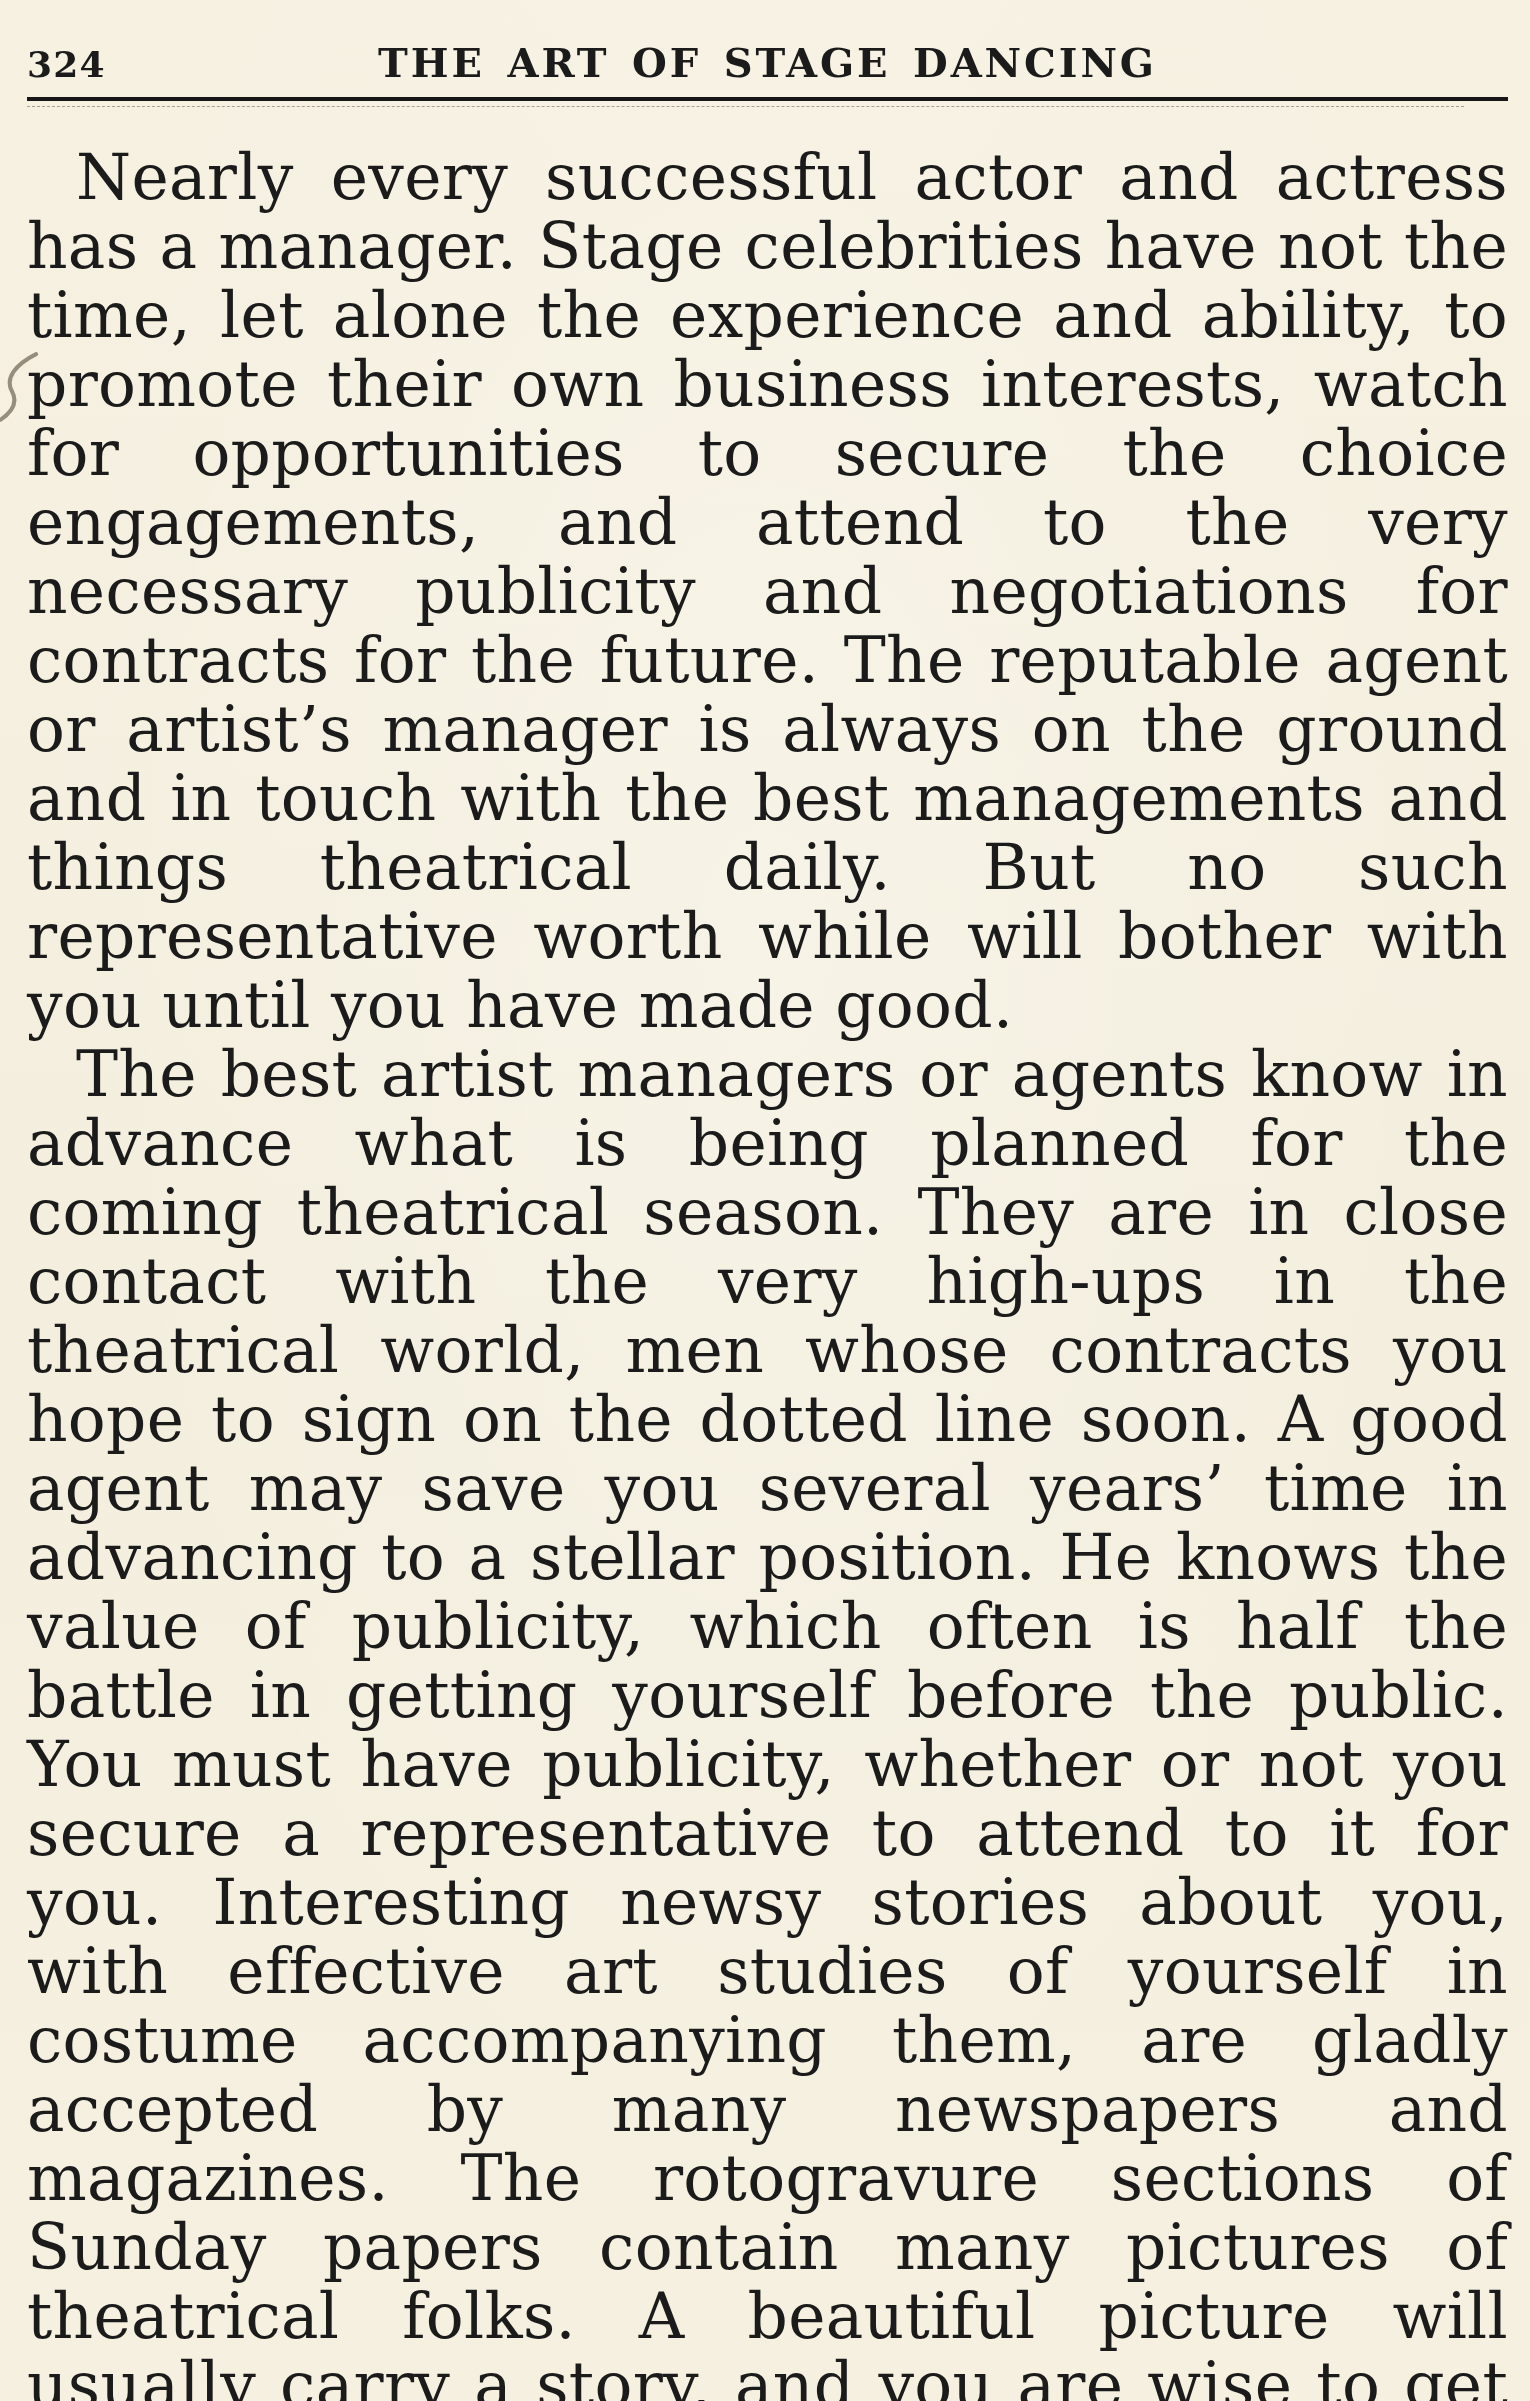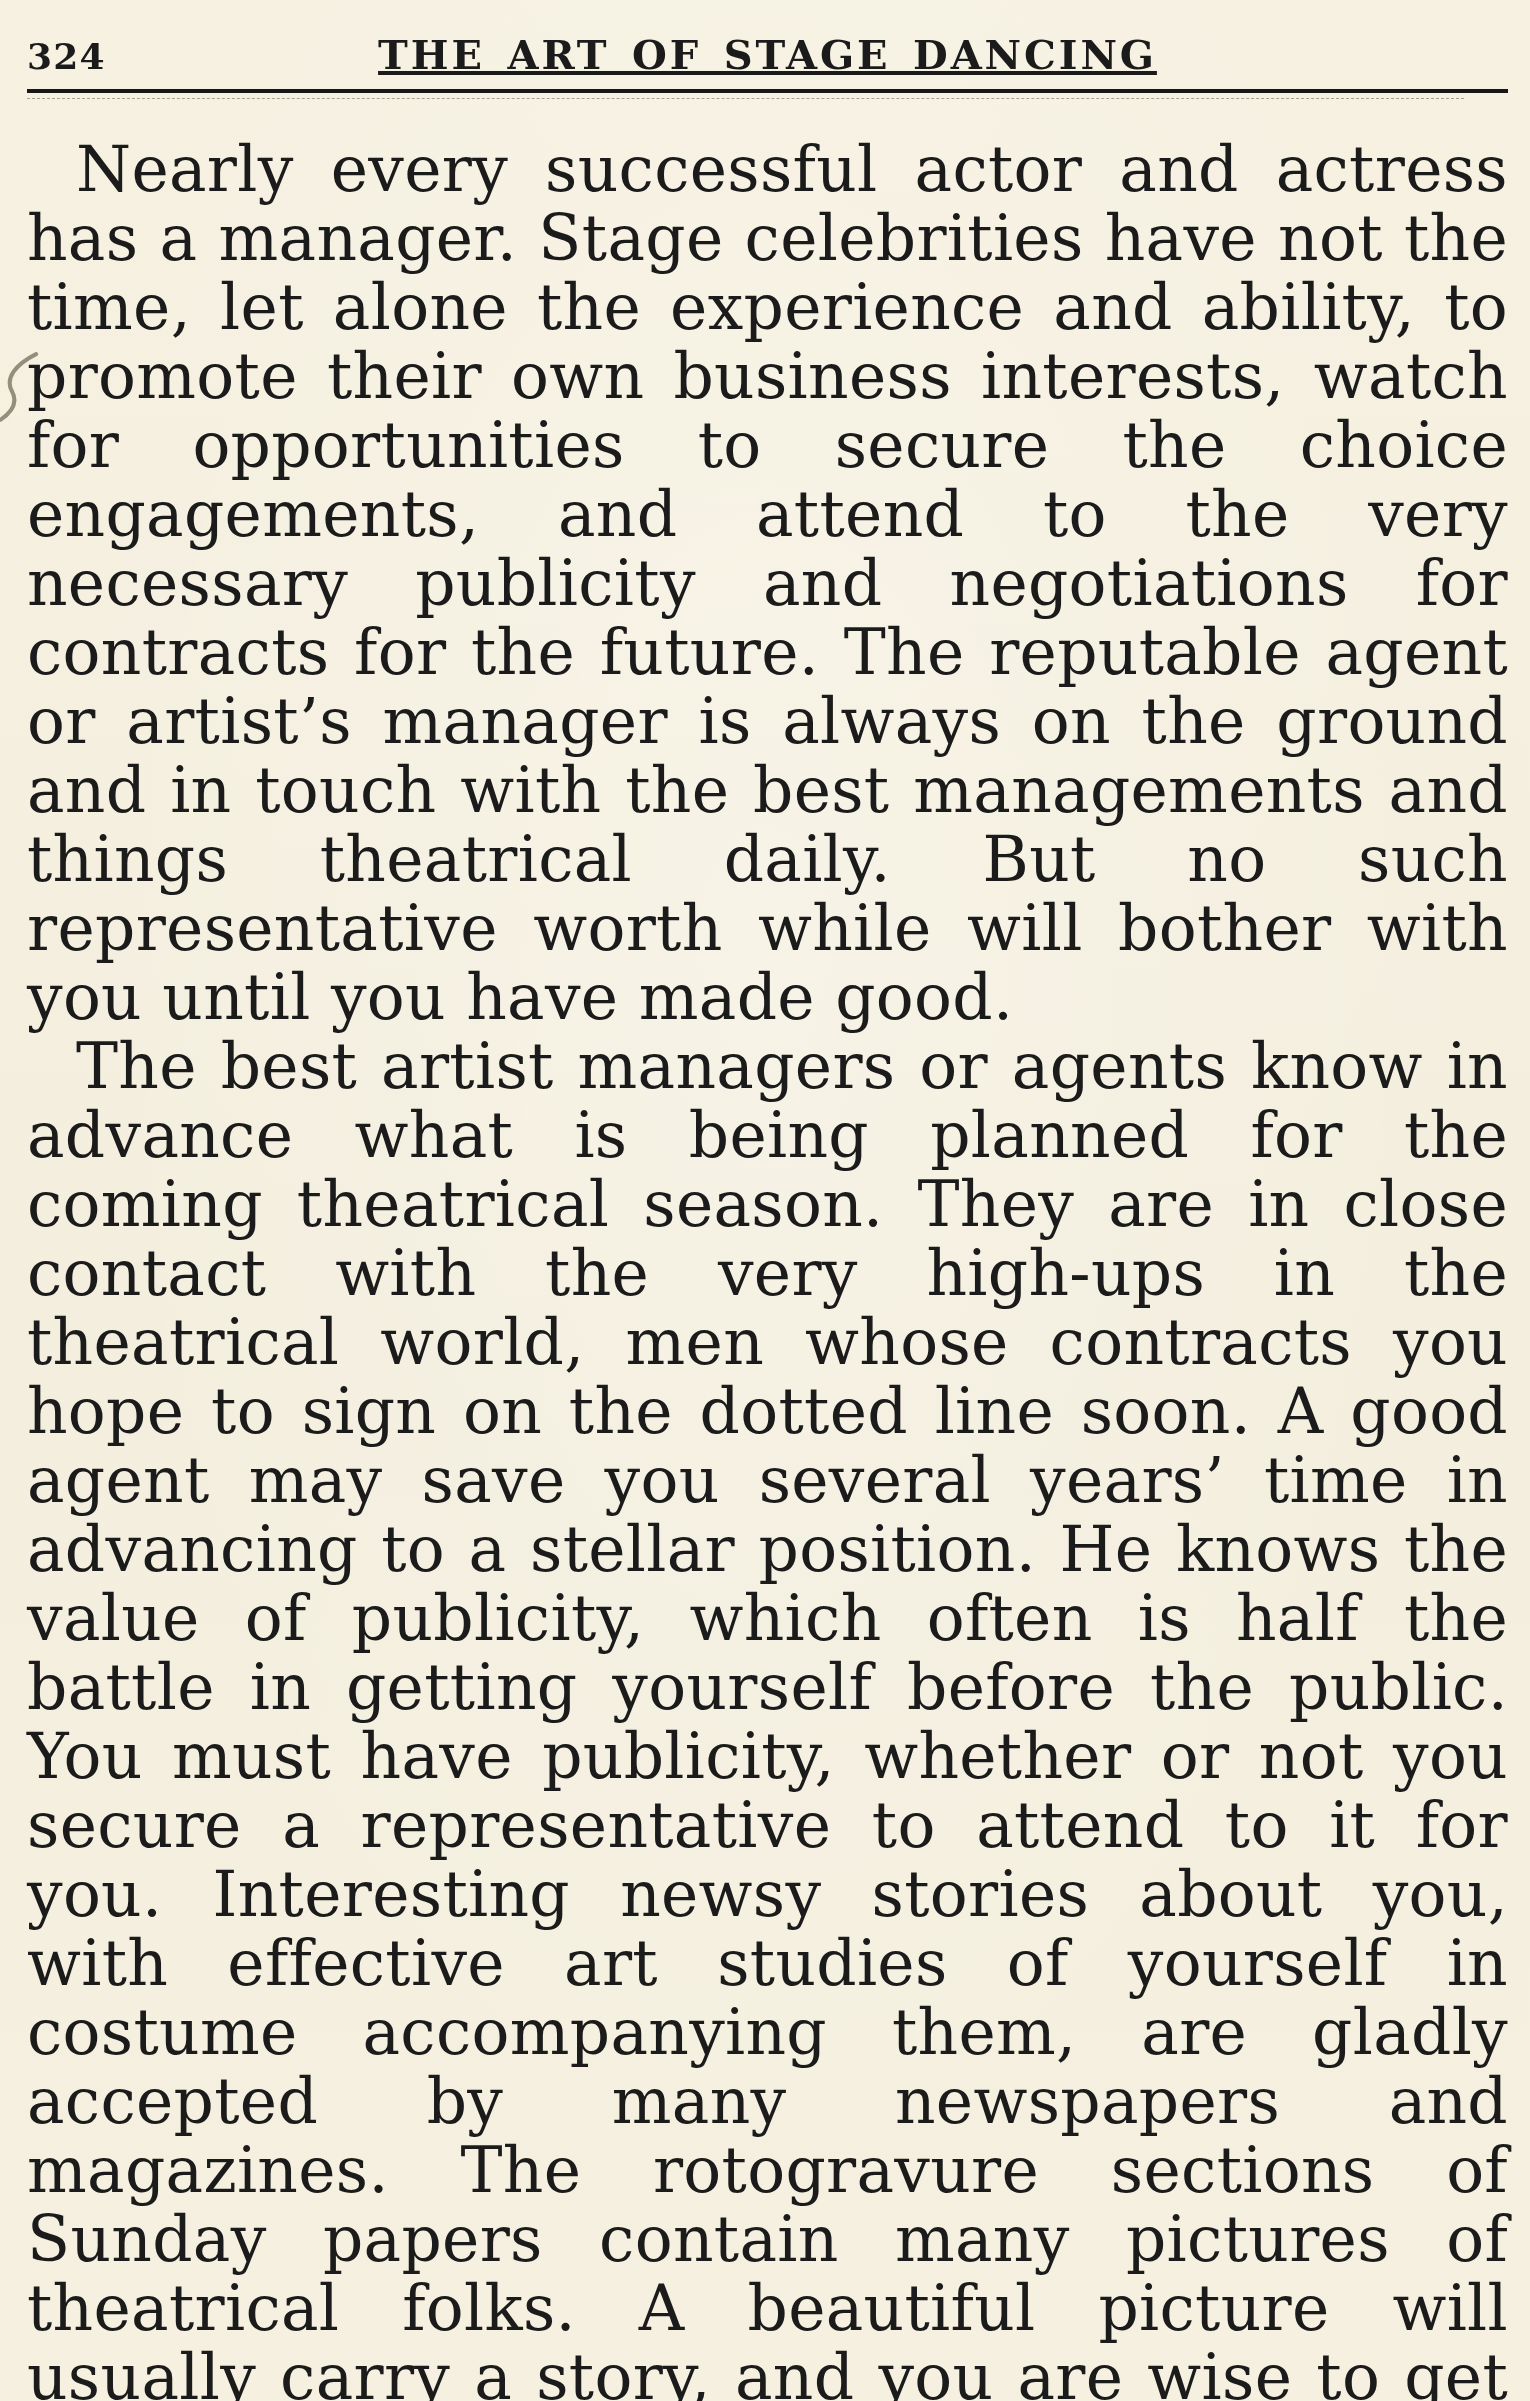--- a/index.html
+++ b/index.html
@@ -20,32 +20,31 @@
     height: 100%;
     box-sizing: border-box;
     padding: 17.5px 23px 0 27px;
     background:
       radial-gradient(ellipse at 50% 40%, rgba(255,255,255,0.25), rgba(0,0,0,0) 70%),
       linear-gradient(180deg, #f6f1e1 0%, #f3eedd 55%, #f5f0df 100%);
   }
   .page-header {
     position: relative;
     height: 58px;
-    text-decoration: underline;
   }
   .page-number {
     position: absolute;
     left: 0;
     top: 9.3px;
     font-size: 36px;
     font-weight: bold;
     letter-spacing: 1.2px;
   }
   .running-title {
-    margin: 8px;
+    margin: 16px;
     padding-top: 5.8px;
     text-align: center;
     font-size: 40px;
     font-weight: bold;
     letter-spacing: 2.9px;
     word-spacing: 5.8px;
   }
   .header-rule {
     border: none;
     border-top: 4.7px solid #171717;

